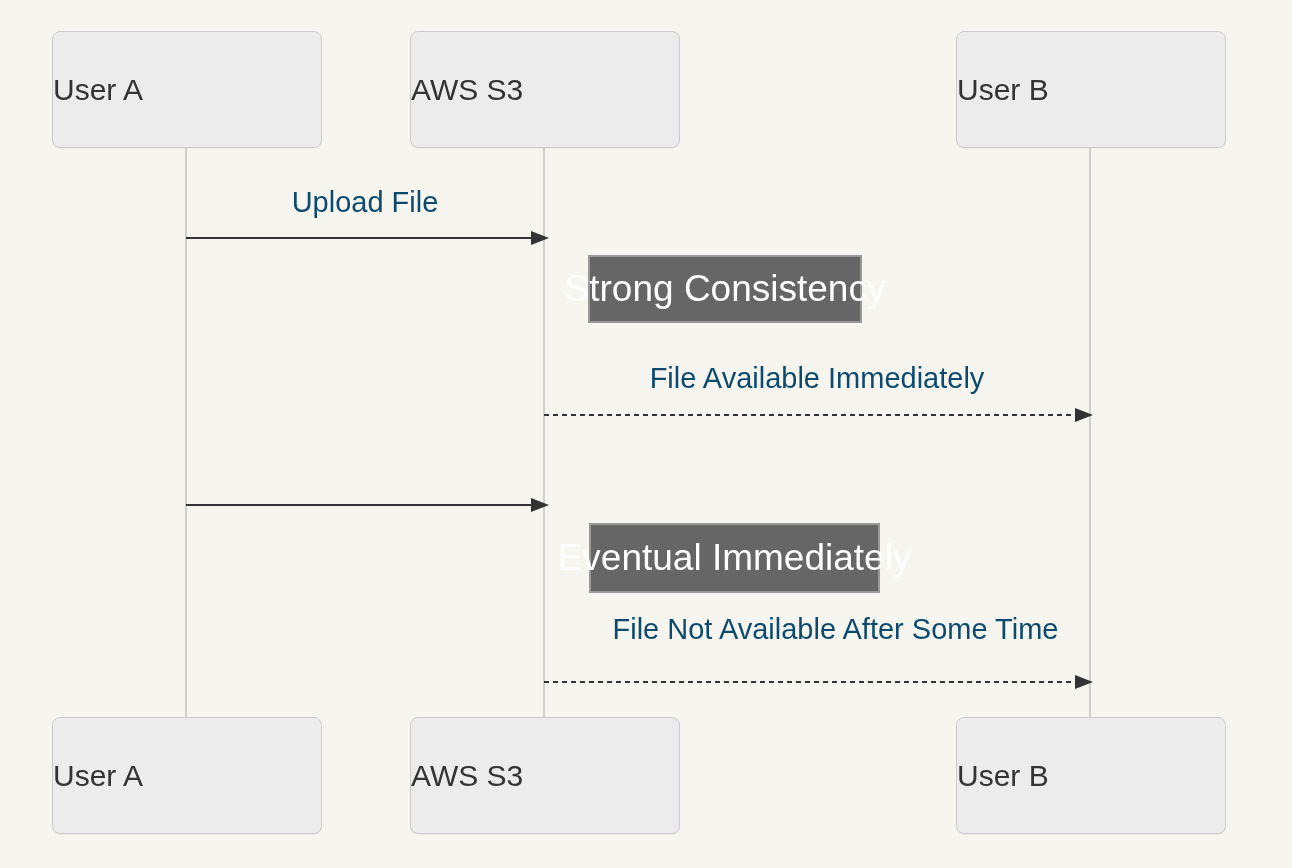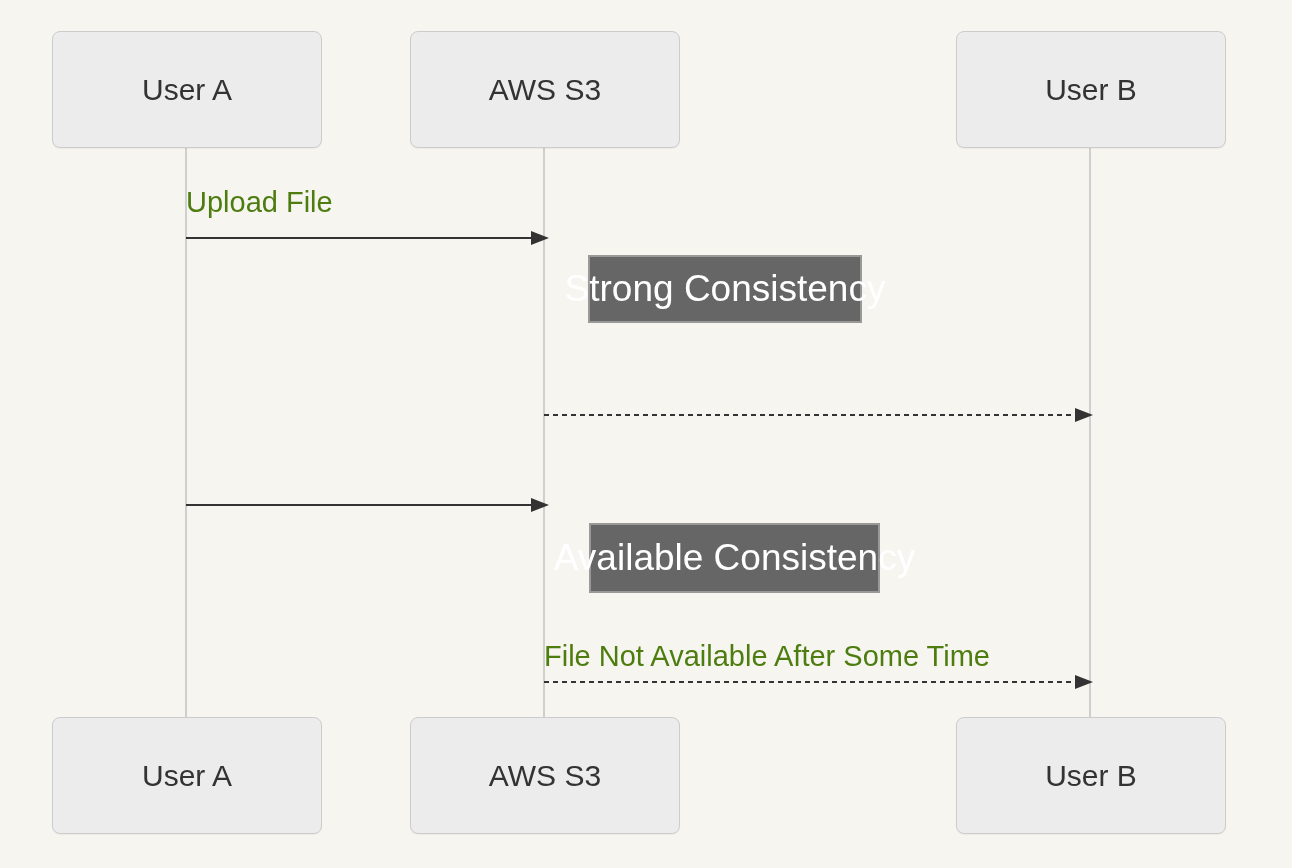--- a/index.html
+++ b/index.html
@@ -23,31 +23,30 @@
   }
   .actor-box {
     position: absolute;
     width: 268px;
     height: 115px;
     background: #ececec;
     border: 1px solid #cccccc;
     border-radius: 8px;
     display: flex;
     align-items: center;
-    justify-content: center;
     color: #333333;
     font-size: 30px;
     box-shadow: 0 1px 1px rgba(0,0,0,0.04);
   }
   .msg-label {
     position: absolute;
     height: 34px;
     line-height: 34px;
-    text-align: left;
-    color: #4d7c0f;
+    text-align: center;
+    color: #0c4a6e;
     font-size: 29px;
     white-space: nowrap;
   }
   .msg-line {
     position: absolute;
     height: 2px;
     background: #333333;
   }
   .msg-line.dashed {
     background: repeating-linear-gradient(90deg, #333333 0 5px, rgba(0,0,0,0) 5px 9px);
@@ -92,31 +91,32 @@
   </div>
 
   <div class="msg-label" style="left:186px; top:185px; width:358px;">Upload File</div>
   <div class="msg-line" style="left:186px; top:237px; width:346px;"></div>
   <div class="arrow-head" style="left:531px; top:231px;"></div>
 
   <div class="note-box" style="left:588px; top:255px; width:270px; height:64px;">
     <span>Strong Consistency</span>
   </div>
 
+  <div class="msg-label" style="left:544px; top:361px; width:546px;">File Available Immediately</div>
   <div class="msg-line dashed" style="left:544px; top:414px; width:532px;"></div>
   <div class="arrow-head" style="left:1075px; top:408px;"></div>
 
   <div class="msg-line" style="left:186px; top:504px; width:346px;"></div>
   <div class="arrow-head" style="left:531px; top:498px;"></div>
 
   <div class="note-box" style="left:589px; top:523px; width:287px; height:66px;">
-    <span>Available Consistency</span>
+    <span>Eventual Immediately</span>
   </div>
 
-  <div class="msg-label" style="left:544px; top:639px; width:583px;">File Not Available After Some Time</div>
+  <div class="msg-label" style="left:544px; top:612px; width:583px;">File Not Available After Some Time</div>
   <div class="msg-line dashed" style="left:544px; top:681px; width:532px;"></div>
   <div class="arrow-head" style="left:1075px; top:675px;"></div>
 
   <div class="actor-box" style="left:52px; top:717px;">
     <span>User A</span>
   </div>
   <div class="actor-box" style="left:410px; top:717px;">
     <span>AWS S3</span>
   </div>
   <div class="actor-box" style="left:956px; top:717px;">

